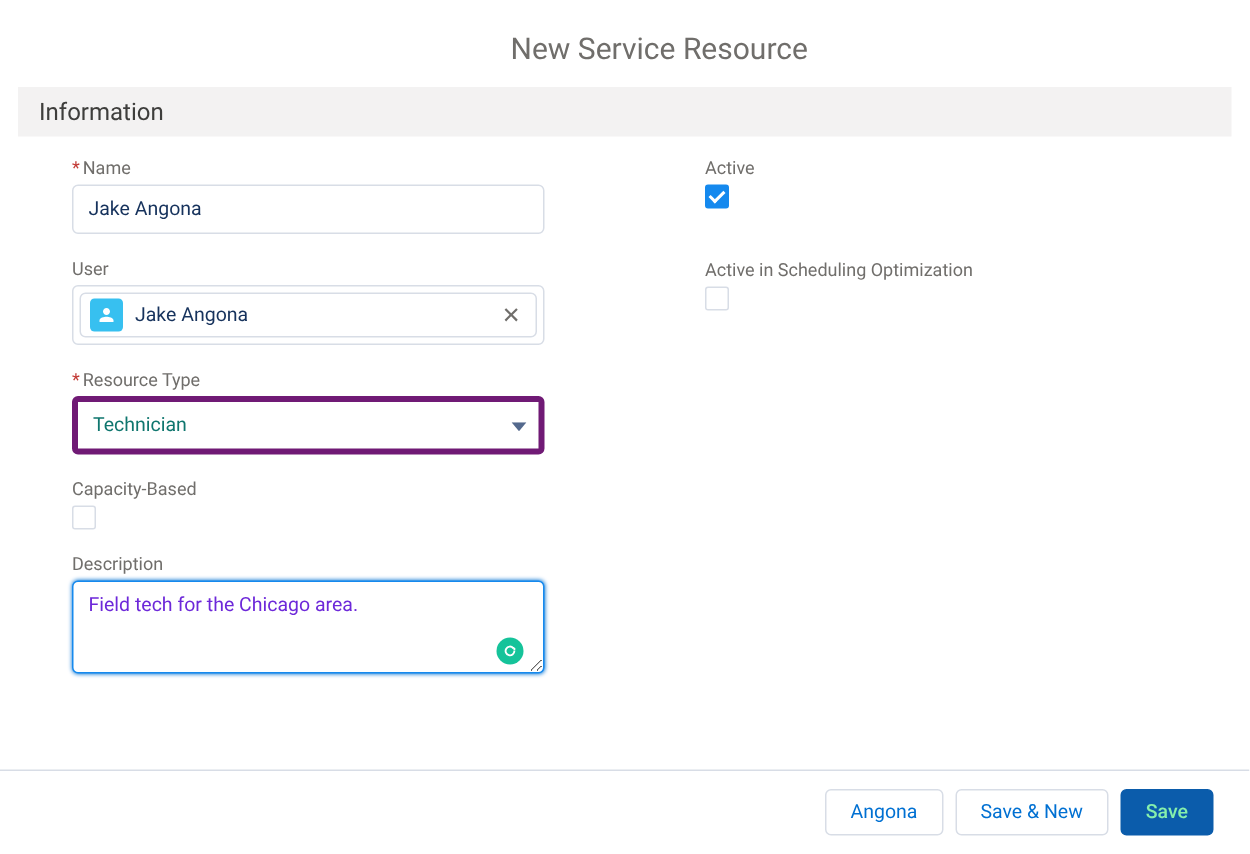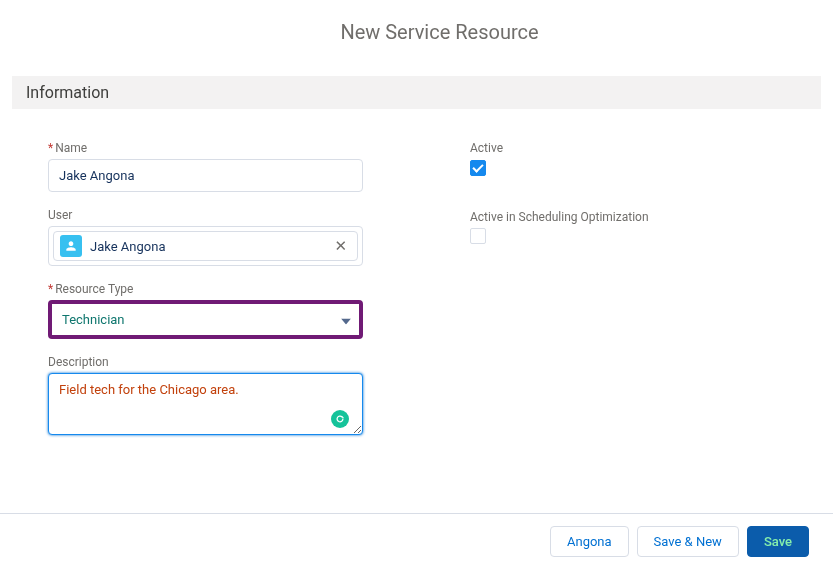--- a/index.html
+++ b/index.html
@@ -23,21 +23,21 @@
       color: #706e6b;
       padding: 20px 0 14px 0;
       margin-left: 46px;
     }
     .section-header {
       background: #f3f2f2;
       color: #3e3e3c;
       font-size: 16px;
       font-weight: 400;
       padding: 7px 14px;
-      margin: 18px 12px;
+      margin: 0 12px;
     }
     .form-body {
       display: flex;
       padding: 14px 12px 0 12px;
       gap: 35px;
     }
     .col {
       flex: 1;
       padding: 0 36px;
     }
@@ -160,21 +160,21 @@
       border: solid white;
       border-width: 0 2px 2px 0;
       transform: rotate(45deg);
     }
     .textarea-input {
       width: 100%;
       border: 1px solid #1589ee;
       border-radius: 4px;
       padding: 8px 10px;
       font-size: 13px;
-      color: #c2410c;
+      color: #6d28d9;
       font-family: inherit;
       resize: both;
       height: 62px;
       box-shadow: 0 0 3px #0070d2;
     }
     .textarea-wrap {
       position: relative;
     }
     .grammarly-badge {
       position: absolute;
@@ -262,20 +262,24 @@
       <div class="select-wrap">
         <div class="select-input">Technician</div>
         <span class="select-caret">
           <svg viewBox="0 0 10 6">
               <path d="M0 0 L5 6 L10 0 Z"></path>
             </svg>
         </span>
       </div>
     </div>
 
+    <div class="field">
+      <label class="field-label">Capacity-Based</label>
+      <span class="checkbox-wrap"></span>
+    </div>
 
     <div class="field">
       <label class="field-label">Description</label>
       <div class="textarea-wrap">
         <textarea class="textarea-input" style="">Field tech for the Chicago area.</textarea>
         <span class="grammarly-badge">
           <svg viewBox="0 0 24 24">
               <path fill="none" stroke="#fff" stroke-width="3" d="M19 12a7 7 0 1 1-2-5 M19 7 h-4 M19 7 v4"></path>
             </svg>
         </span>

